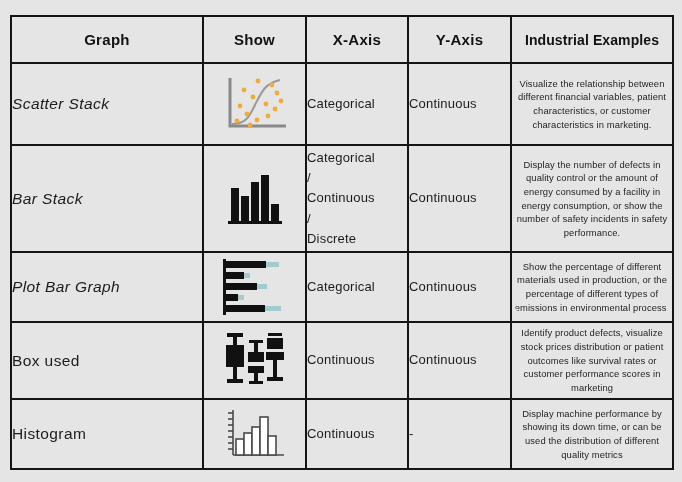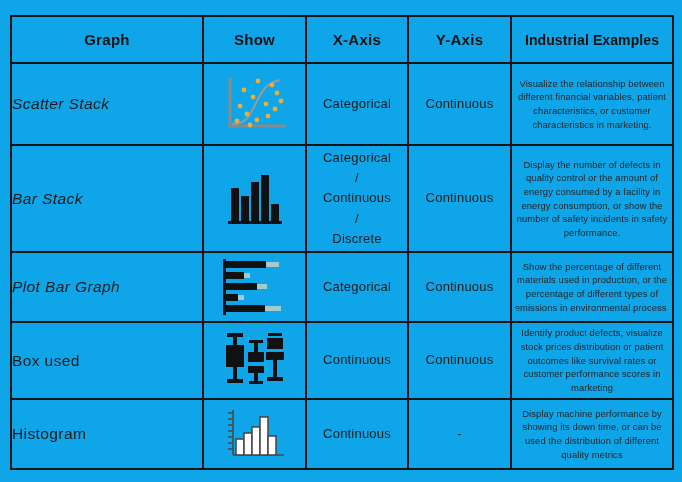--- a/index.html
+++ b/index.html
@@ -9,21 +9,21 @@
     width: 682px;
     height: 482px;
     font-family: "Liberation Sans", sans-serif;
     color: #1b1b1b;
     -webkit-font-smoothing: antialiased;
   }
   .sheet {
     position: relative;
     width: 682px;
     height: 482px;
-    background: #0ea5e9;
+    background: #e5e5e5;
     overflow: hidden;
   }
   table.chart-table {
     position: absolute;
     left: 10px;
     top: 15px;
     width: 662px;
     border-collapse: collapse;
     table-layout: fixed;
   }
@@ -56,21 +56,21 @@
     letter-spacing: 0.4px;
     color: #1c1c1c;
     text-align: left;
   }
   td.name.it { font-style: italic; }
 
   td.icon-cell { text-align: center; }
   td.icon-cell svg { display: inline-block; vertical-align: middle; }
 
   td.axis {
-    text-align: center;
+    text-align: left;
     font-size: 13px;
     letter-spacing: 0.2px;
     white-space: pre-line;
     line-height: 1.55;
     color: #1c1c1c;
   }
 
   td.example {
     text-align: center;
     font-size: 9.4px;

